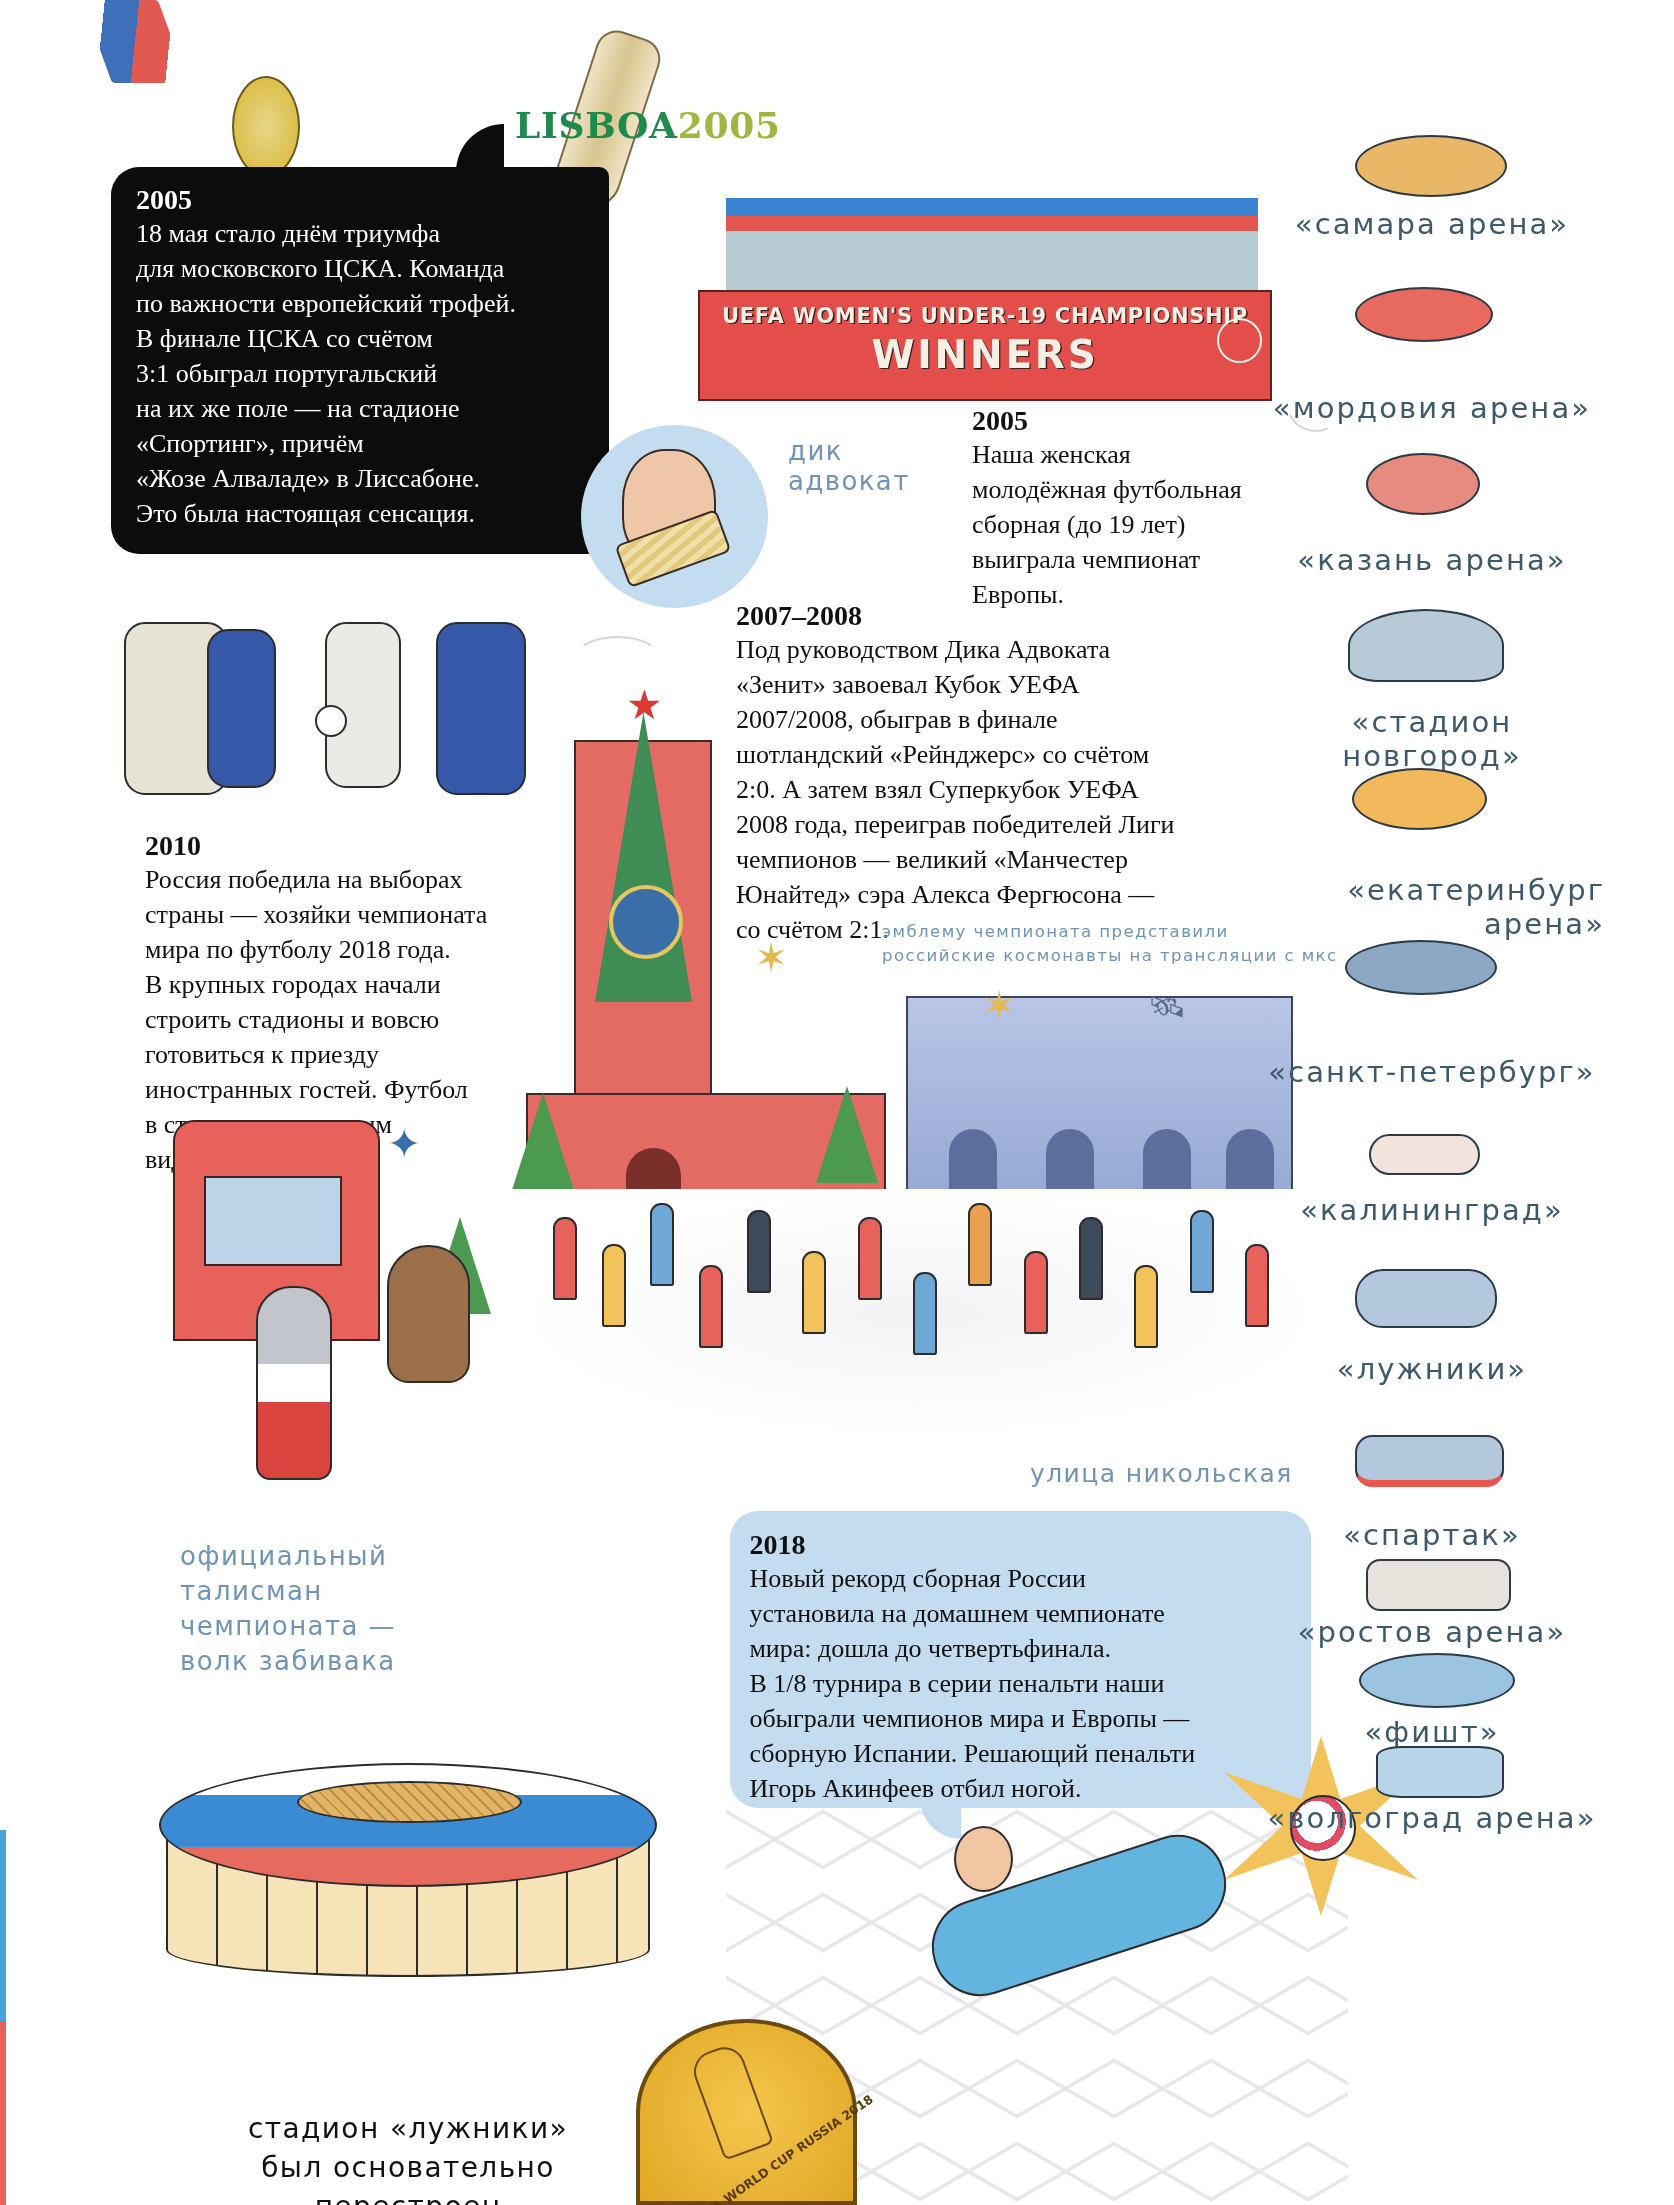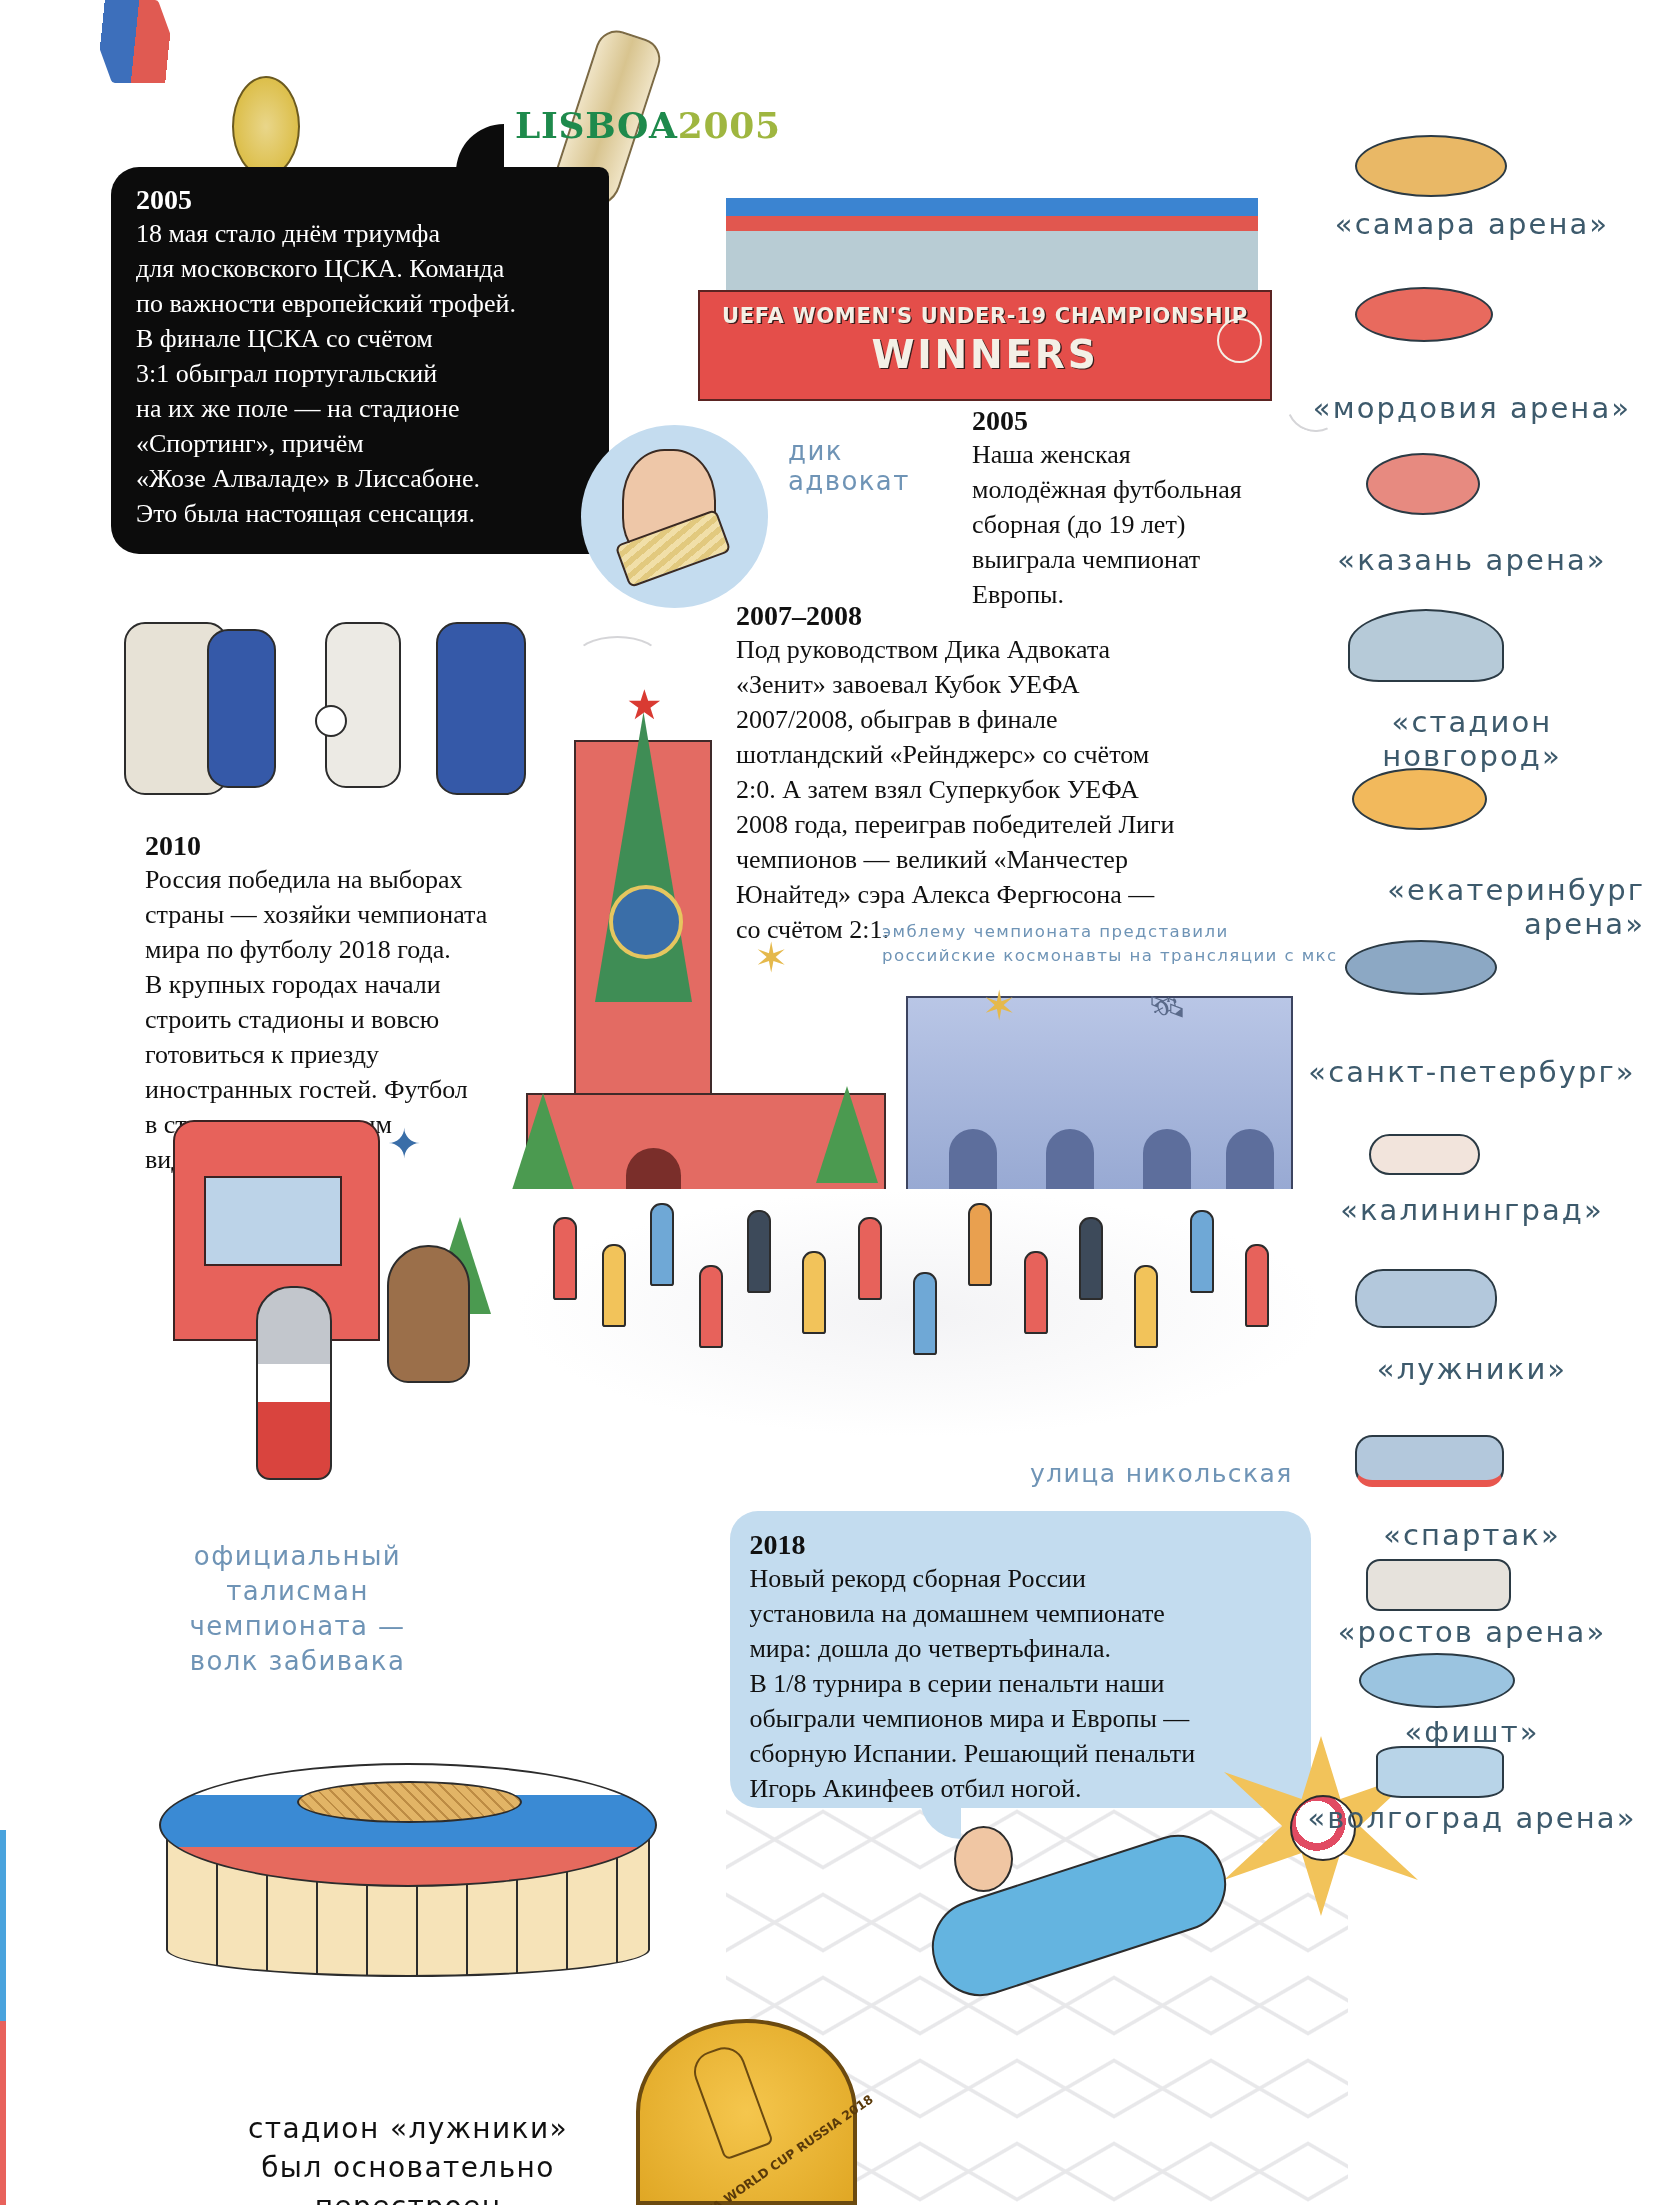--- a/index.html
+++ b/index.html
@@ -36,21 +36,21 @@
   .team-banner .line1 { font-family:"DejaVu Sans", sans-serif; font-weight:bold; color:#f4f0e6; font-size:21px; letter-spacing:0.7px; margin-top:12.4px; text-shadow:1.4px 1.4px 0 #3a1d1c; }
   .team-banner .line2 { font-family:"DejaVu Sans", sans-serif; font-weight:bold; color:#f4f0e6; font-size:39px; letter-spacing:2.8px; margin-top:4.1px; text-shadow:1.4px 1.4px 0 #3a1d1c; }
   .uefa-logo { left:1217px; top:318px; width:41px; height:41px; border:2.8px solid #f4f0e6; border-radius:50%; }
 
   
   .advocaat-bubble { left:581px; top:425px; width:187px; height:183px; border-radius:50%; background:#c4dcef; }
   .advocaat-face { left:622px; top:449px; width:90px; height:111px; border-radius:45% 45% 40% 40%; background:#eec7a8; border:2.8px solid #3a2a22; }
   .advocaat-scarf { left:619px; top:526px; width:104px; height:41px; background:repeating-linear-gradient(160deg,#f1dfa8 0 5.5px,#e2c97e 5.5px 11px); border:2.1px solid #3a2a22; border-radius:7px; transform:rotate(-20deg); }
   .advocaat-label { left:788px; top:436px; font-size:26px; line-height:30px; }
   .stadium-shape { position:absolute; border:2.8px solid #2b3a44; border-radius:50%; box-sizing:border-box; }
-  .stadium-label { position:absolute; font-size:29px; width:346px; text-align:center; left:1259px;margin-left:40px; }
+  .stadium-label { position:absolute; font-size:29px; width:346px; text-align:center; left:1259px; }
 
   
   .kremlin-tower { left:574px; top:740px; width:138px; height:456px; background:#e36b63; border:2.8px solid #3f2a2a; box-sizing:border-box; }
   .kremlin-spire { left:595px; top:712px; width:97px; height:290px; background:#3f8d55; clip-path:polygon(50% 0,100% 100%,0 100%); }
   .kremlin-star { left:626px; top:681px; font-size:41px; color:#d93a32; }
   .kremlin-clock { left:609px; top:885px; width:66px; height:66px; border-radius:50%; background:#3a6ea8; border:4.1px solid #e6c65f; }
   .kremlin-wall { left:526px; top:1093px; width:360px; height:138px; background:#e36b63; border:2.8px solid #3f2a2a; box-sizing:border-box; }
   .kremlin-gate { left:626px; top:1148px; width:55px; height:83px; background:#7a2e2a; border-radius:28px 28px 0 0; }
   .tree { position:absolute; width:0; height:0; border-left:31px solid transparent; border-right:31px solid transparent; border-bottom:97px solid #4b9a50; }
   .gum { left:906px; top:996px; width:387px; height:263px; background:linear-gradient(180deg,#b9c6e6,#8c9fcc); border:2.8px solid #3c4460; box-sizing:border-box; }
@@ -228,21 +228,21 @@
   <div class="person" style="left:456px; top:14px; background:#e9a04f;"></div>
   <div class="person" style="left:512px; top:62px; background:#e7625b;"></div>
   <div class="person" style="left:567px; top:28px; background:#3d4a5a;"></div>
   <div class="person" style="left:622px; top:76px; background:#f2c35a;"></div>
   <div class="person" style="left:678px; top:21px; background:#6fa8d6;"></div>
   <div class="person" style="left:733px; top:55px; background:#e7625b;"></div>
 </div>
 
 <div class="abs hand" style="left:1030px; top:1459px; font-size:25px;">улица никольская</div>
 
-<div class="abs hand" style="left:180px; top:1539px; width:235px; text-align:center; font-size:26px; line-height:35px;">
+<div class="abs hand" style="left:180px; top:1539px; width:235px; font-size:26px; line-height:35px;">
   <div>официальный</div>
   <div>талисман</div>
   <div>чемпионата —</div>
   <div>волк забивака</div>
 </div>
 
 <div class="abs luz-body"></div>
 <div class="abs luz-roof"></div>
 <div class="abs luz-inner"></div>
 <div class="abs luz-caption">

